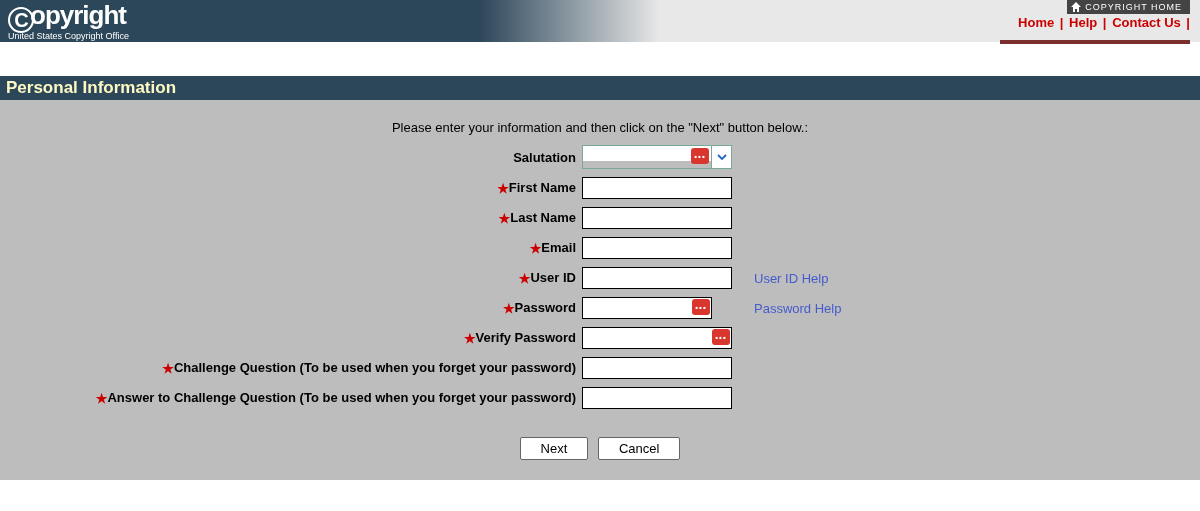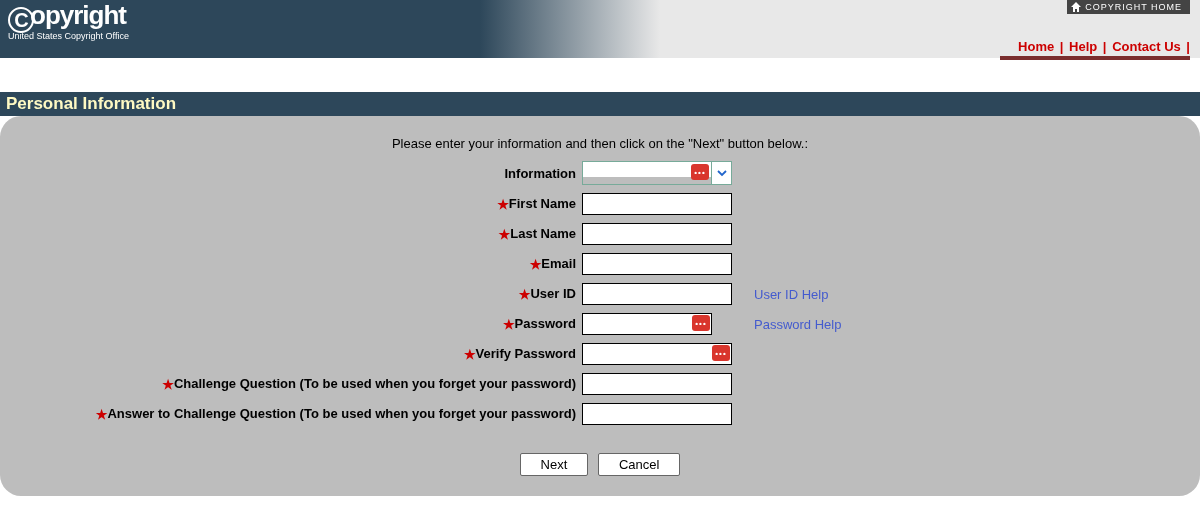--- a/index.html
+++ b/index.html
@@ -1,19 +1,19 @@
 <!DOCTYPE html>
 <html><head>
 <meta charset="utf-8">
 <style>
   * { box-sizing: border-box; }
   body { margin: 0; font-family: Arial, sans-serif; font-size: 13px; background: #fff; }
   
   .header {
-    height: 58px;
+    height: 42px;
     background: linear-gradient(to right, #2d475a 0%, #2d475a 40%, #e8e8e8 55%, #e8e8e8 100%);
     position: relative;
   }
   .logo {
     position: absolute;
     left: 8px;
     top: 2px;
     color: #fff;
     font-weight: bold;
   }
@@ -49,21 +49,21 @@
     font-size: 9px;
     padding: 2px 8px 2px 4px;
     letter-spacing: 1px;
     display: flex;
     align-items: flex-start;
     gap: 4px;
   }
   .header-links {
     position: absolute;
     right: 10px;
-    bottom: 4px;
+    bottom: 12px;
     color: #c00;
     font-weight: bold;
     font-size: 13px;
   }
   .header-links a { color: #c00; text-decoration: none; margin: 0 2px; }
   .header-underline {
     position: absolute;
     right: 10px;
     bottom: -2px;
     height: 4px;
@@ -78,21 +78,20 @@
     color: #fef9c3;
     font-weight: bold;
     padding: 2px 6px;
     font-size: 17px;
   }
 
   .form-area {
     background: #bdbdbd;
     padding: 20px 0 0 0;
     min-height: 380px;
-    border-radius: 21px;
   }
   .instruction {
     text-align: center;
     color: #000;
     margin-bottom: 10px;
   }
   .form-row {
     display: flex;
     align-items: center;
     margin-bottom: 8px;
@@ -190,21 +189,21 @@
 </div>
 
 <div class="white-band"></div>
 
 <div class="section-bar">Personal Information</div>
 
 <div class="form-area">
   <div class="instruction">Please enter your information and then click on the "Next" button below.:</div>
 
   <div class="form-row">
-    <div class="form-label"><span>Information</span></div>
+    <div class="form-label"><span>Salutation</span></div>
     <div class="combo-wrap">
       <div class="input-wrap" style="border:none;">
         <input class="combo-input" value="" style="">
         <div class="pw-badge">•••</div>
       </div>
       <div class="combo-btn">
         <svg width="10" height="8" viewBox="0 0 10 8">
             <path fill="none" stroke="#2266cc" stroke-width="1.8" d="M1 2 L5 6 L9 2"></path>
           </svg>
       </div>

